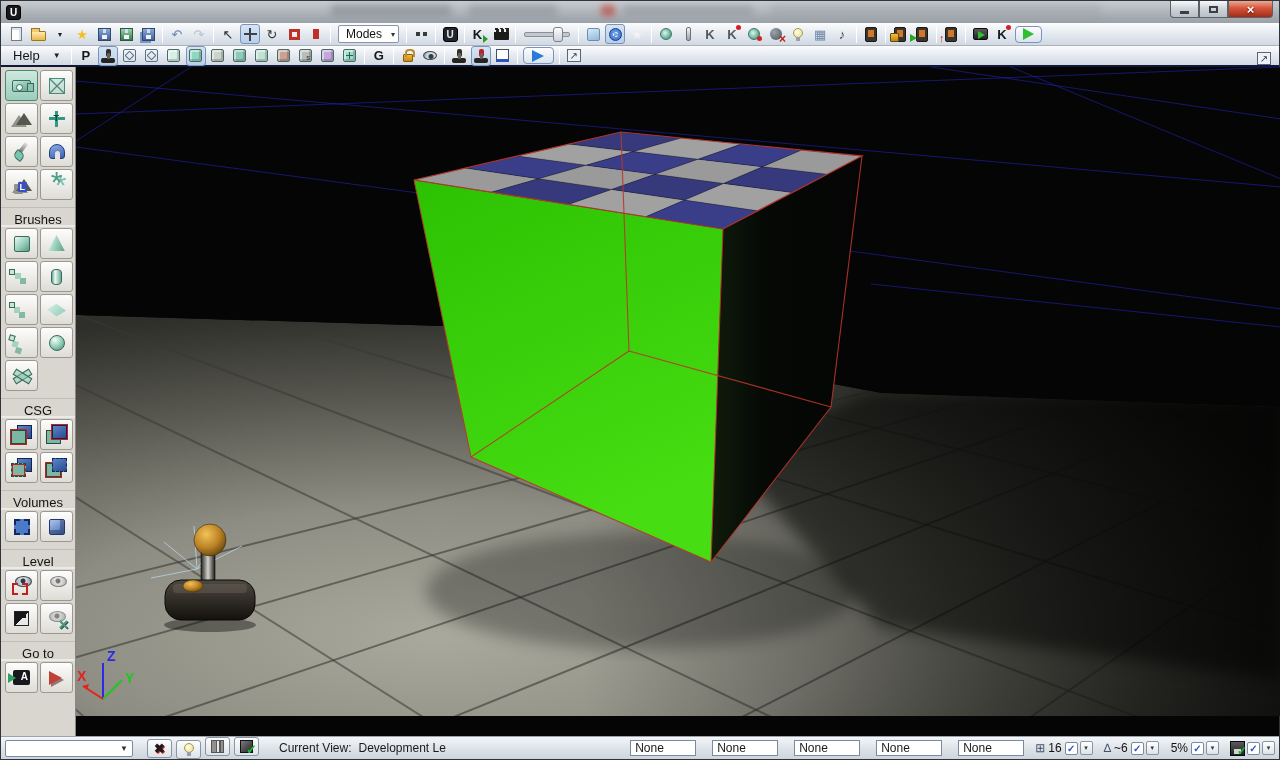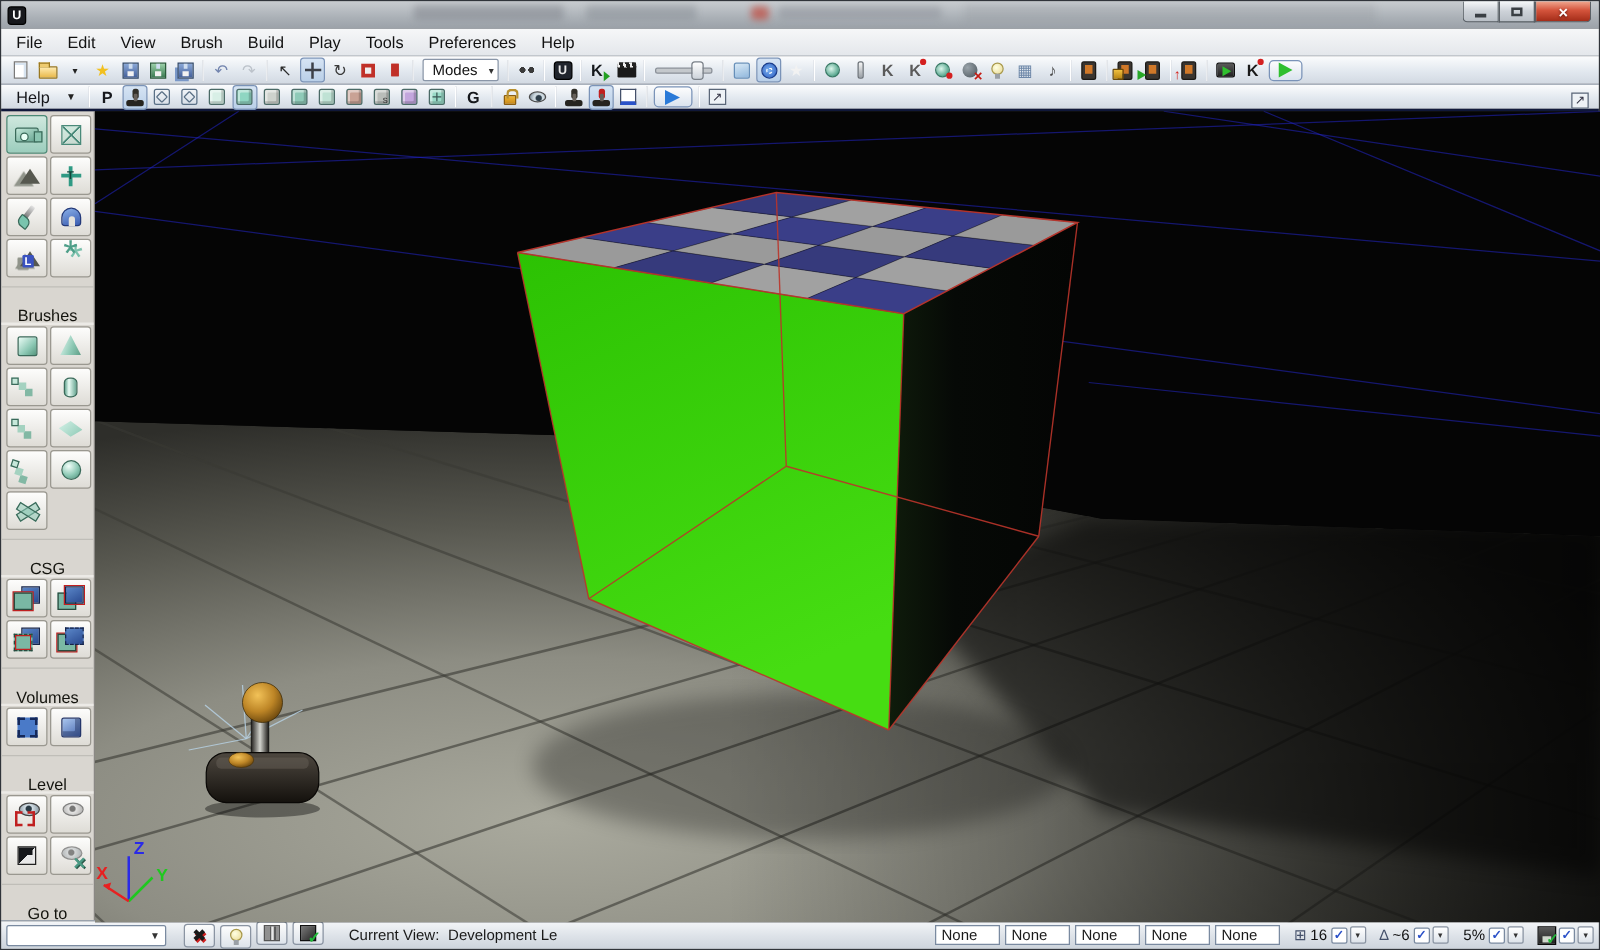--- a/index.html
+++ b/index.html
@@ -93,21 +93,21 @@
   .i-eye{width:14px;height:9px;border-radius:50%;background:radial-gradient(circle at 7px 4.5px,#2e3e4a 0 2px,#cdd9e0 3px 4px,#6a7a88);border:1px solid #4a4a4a}
   .i-frame{width:13px;height:13px;background:#fff;border:1px solid #44506a;border-bottom:3px solid #2a52c8}
   .i-playblue{width:31px;height:17px;border:1px solid #7a93b8;border-radius:4px;background:linear-gradient(#fdfdfd,#dae3ee);display:flex;align-items:center;justify-content:center}
   .i-playblue::after{content:"";border-left:12px solid #2a7ad8;border-top:6px solid transparent;border-bottom:6px solid transparent}
   .i-popout{width:14px;height:13px;border:1px solid #5a6678;background:#eef2f6;font-size:10px;color:#334;display:flex;align-items:center;justify-content:center}
   .tb2-right{position:absolute;right:4px;top:2px}
 
   
   .main{flex:1 1 auto;display:flex;min-height:0}
   .sidebar{width:75px;flex:0 0 75px;background:#d9d6d0;border-right:1px solid #8a8884;overflow:hidden;padding-top:2px}
-  .side-label{width:100%;text-align:center;font-size:13px;color:#14140e;margin-top:6px;padding-top:15px;border-top:1px solid #c0beb8;box-shadow:0 -2px 0 #eceae6 inset}
+  .side-label{width:100%;text-align:center;font-size:13px;color:#14140e;margin-top:6px;padding-top:4px;border-top:1px solid #c0beb8;box-shadow:0 -2px 0 #eceae6 inset}
   .side-grid{display:flex;flex-wrap:wrap;padding-left:3px;width:75px}
   .sbtn{width:33px;height:31px;background:linear-gradient(#fdfdfc,#dedcd6);border:1px solid #9a9890;border-radius:3px;margin:1px;display:flex;align-items:center;justify-content:center;position:relative}
   .sbtn.p{background:linear-gradient(#cfe8de,#9ccdbd);border-color:#4a8a76}
 
   
   .si-camera{width:19px;height:12px;background:linear-gradient(150deg,#c4e8da,#63a28e);border:1px solid #3a6a5a;border-radius:2px;position:relative}
   .si-camera::before{content:"";position:absolute;right:-4px;top:2px;width:5px;height:7px;background:#8ac4b0;border:1px solid #3a6a5a}
   .si-camera::after{content:"";position:absolute;left:3px;top:3px;width:5px;height:5px;border-radius:50%;background:#eafff6;border:1px solid #3a6a5a}
   .si-geom{width:16px;height:16px;border:1px solid #4a8a7a;background:linear-gradient(45deg,transparent 46%,#4a8a7a 47% 53%,transparent 54%),linear-gradient(-45deg,transparent 46%,#4a8a7a 47% 53%,transparent 54%),linear-gradient(135deg,rgba(170,225,205,.5),rgba(120,180,160,.25))}
   .si-terrain{width:0;height:0;border-left:8px solid transparent;border-right:8px solid transparent;border-bottom:12px solid #56584f;filter:drop-shadow(-5px 2px 0 #90948a);margin-left:4px}
@@ -168,21 +168,21 @@
   .sb-combo{width:128px;height:17px;background:#fff;border:1px solid #7a8aa0;border-radius:2px;display:flex;align-items:center;justify-content:space-between;padding-left:4px;margin-right:14px}
   .sb-combo .ar{font-size:8px;color:#333;padding:0 4px}
   .sb-btn{width:25px;height:19px;border:1px solid #8a94a2;border-radius:3px;background:linear-gradient(#fdfdfd,#dde3ea);display:inline-flex;align-items:center;justify-content:center;margin-right:4px}
   .i-xred{color:#1a1a1a;font-weight:bold;font-size:13px;text-shadow:1px 1px 0 #d02020}
   .i-roads{width:13px;height:13px;border:1px solid #555;background:linear-gradient(#e8e8e8,#e8e8e8) center/2px 13px no-repeat,linear-gradient(90deg,#909090 0 4px,#5a5a5a 4px 9px,#909090 9px);background-repeat:no-repeat}
   .i-cubecheck{width:13px;height:13px;background:linear-gradient(135deg,#7a7a7a,#26262 6);background:linear-gradient(135deg,#7a7a7a,#262626);border:1px solid #111;position:relative}
   .i-cubecheck::after{content:"✓";position:absolute;right:-5px;bottom:-5px;color:#1fb838;font-weight:bold;font-size:13px}
   .sb-level{margin-left:16px;white-space:nowrap}
   .sb-level b{font-weight:normal;margin-left:7px}
   .sb-right{margin-left:auto;display:flex;align-items:center}
-  .sb-field{width:52px;height:16px;background:#fff;border:1px solid #7a8aa0;padding:0 4px;display:flex;align-items:center;margin-left:4px;font-size:12px}
+  .sb-field{width:66px;height:16px;background:#fff;border:1px solid #7a8aa0;padding:0 4px;display:flex;align-items:center;margin-left:16px;font-size:12px}
   .snap{display:flex;align-items:center;margin-left:11px}
   .snap .sic{font-size:12px;color:#44506a;margin-right:2px}
   .snap .val{margin:0 3px 0 1px;color:#111}
   .sb-check{width:13px;height:13px;background:#fff;border:1px solid #7a8aa0;border-radius:2px;color:#2a50c8;font-size:10px;font-weight:bold;display:inline-flex;align-items:center;justify-content:center;margin-right:2px}
   .sb-dd{width:13px;height:14px;border:1px solid #8a94a2;border-radius:2px;background:linear-gradient(#fff,#dde3ea);font-size:7px;display:inline-flex;align-items:center;justify-content:center;color:#333}
   .i-autosave{width:15px;height:15px;background:linear-gradient(#5a5a5a,#222);border:1px solid #0a0a0a;position:relative;margin-right:2px}
   .i-autosave::before{content:"";position:absolute;left:3px;top:7px;right:3px;bottom:1px;background:#cfd6cc}
   .i-autosave::after{content:"✓";position:absolute;right:-3px;bottom:-3px;color:#1fb838;font-weight:bold;font-size:12px}
 </style>
 </head>
@@ -201,31 +201,20 @@
         <span class="wbtn min">
           <b></b>
         </span>
         <span class="wbtn max">
           <b></b>
         </span>
         <span class="wbtn close">×</span>
       </div>
   </div>
 
-  <div class="menubar" id="menubar">
-      <span class="menu-item">File</span>
-      <span class="menu-item">Edit</span>
-      <span class="menu-item">View</span>
-      <span class="menu-item">Brush</span>
-      <span class="menu-item">Build</span>
-      <span class="menu-item">Play</span>
-      <span class="menu-item">Tools</span>
-      <span class="menu-item">Preferences</span>
-      <span class="menu-item">Help</span>
-    </div>
 
   <div class="toolbar tb1" id="tb1">
       <span class="tbtn">
         <i class="i-page"></i>
       </span>
       <span class="tbtn">
         <i class="i-folder"></i>
       </span>
       <span class="tbtn">
         <i class="i-ddl">▾</i>

